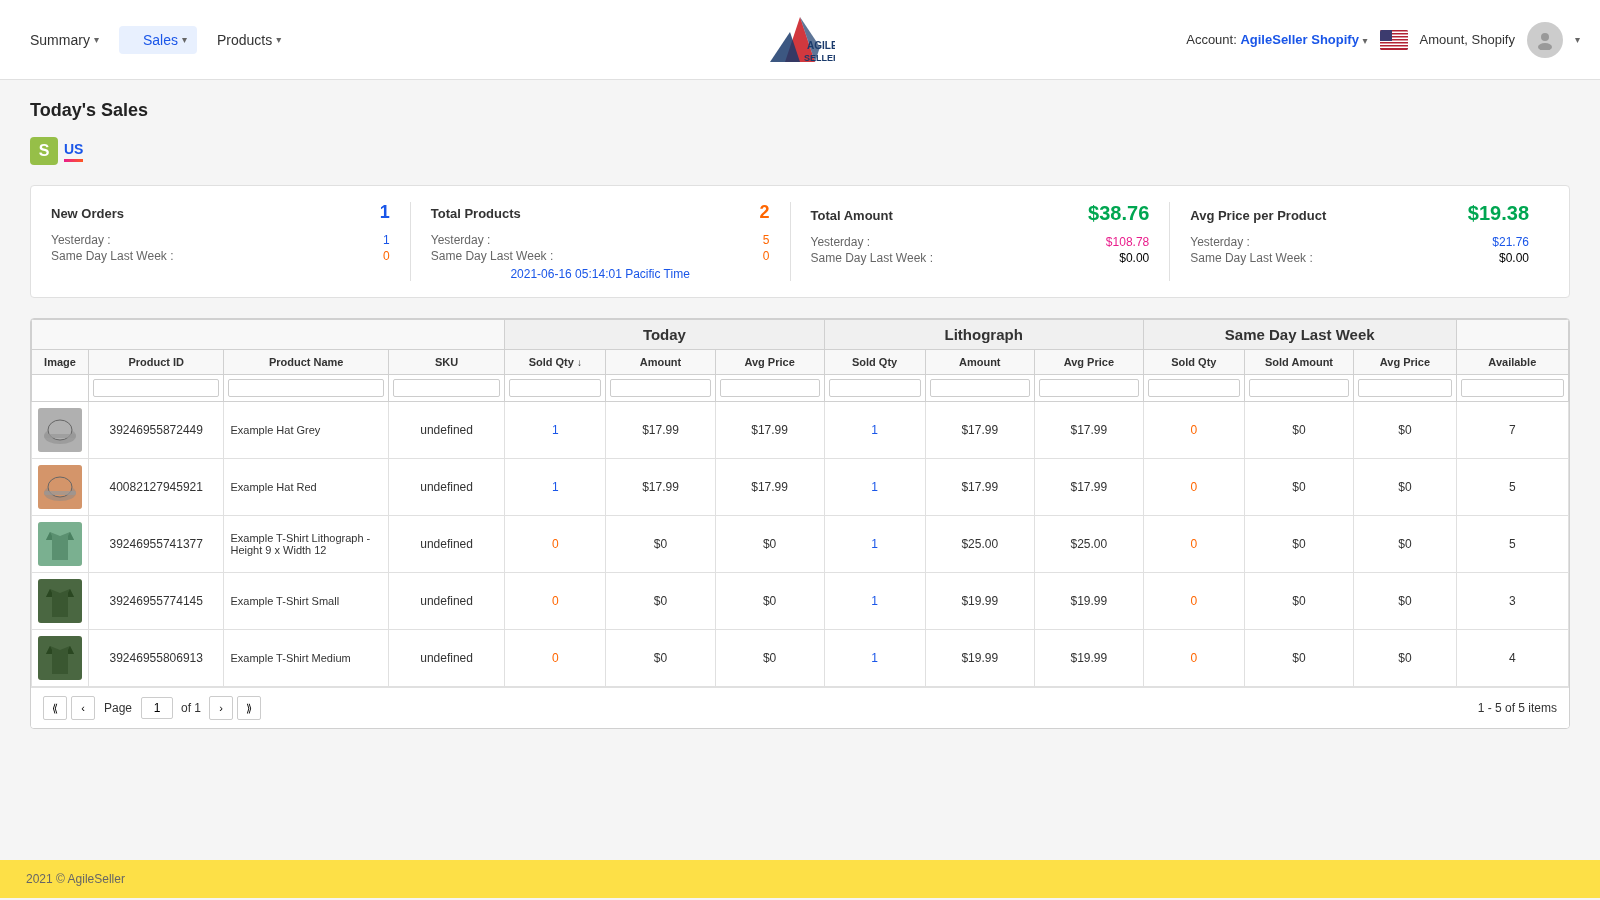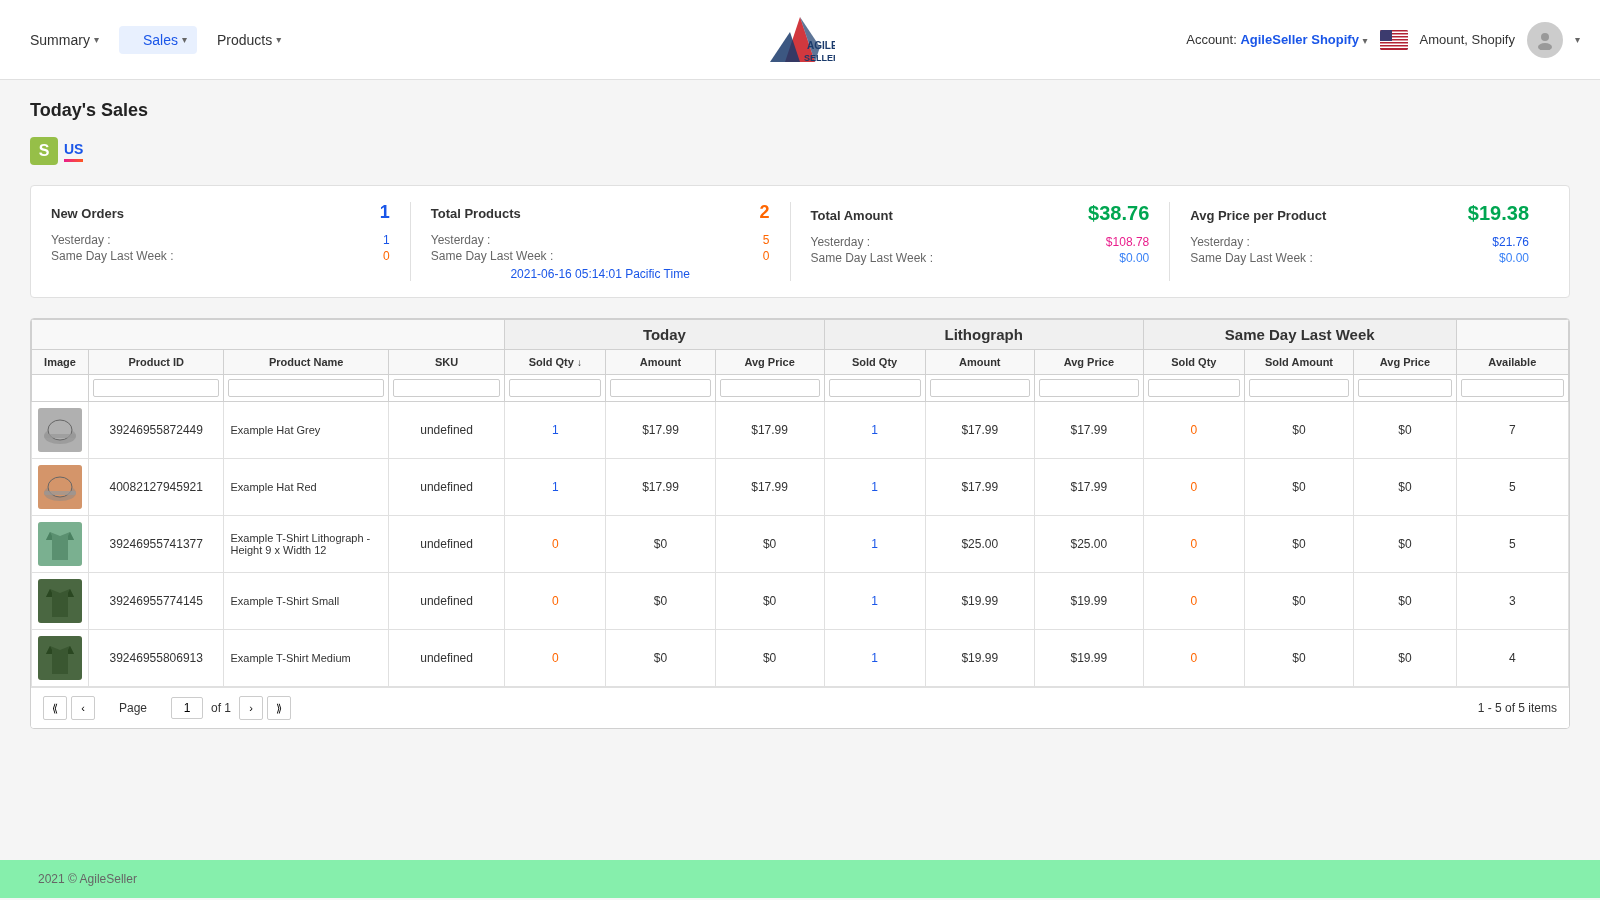--- a/index.html
+++ b/index.html
@@ -153,21 +153,21 @@
     .stat-value-green { color: #00a651; font-size: 20px; font-weight: 700; }
     .stat-sub-row {
       display: flex;
       justify-content: space-between;
       font-size: 12px;
       color: #666;
       margin-bottom: 2px;
     }
     .sub-val-pink { color: #e91e8c; }
     .sub-val-orange { color: #ff6600; }
-    .sub-val-green { color: #3b82f6; }
+    .sub-val-green { color: #000000; }
     .sub-val-blue { color: #1a56e8; }
 
     .timestamp {
       color: #1a56e8;
       font-size: 12px;
       text-align: center;
       margin-top: 4px;
     }
 
     
@@ -265,24 +265,24 @@
       width: 32px;
       height: 22px;
       border: 1px solid #ccc;
       text-align: center;
       font-size: 12px;
       border-radius: 2px;
     }
 
     
     .footer {
-      padding: 12px 38px;
+      padding: 12px 26px;
       font-size: 12px;
       color: #666;
-      background: #86efac;
+      background: #fde047;
     }
 
     .sort-arrow { font-size: 10px; }
   </style>
 </head>
 <body>
 
 <div class="header">
   <nav class="header-nav">
     <div class="nav-item">
@@ -586,21 +586,21 @@
       <td>$0</td>
       <td>4</td>
     </tr>
         </tbody>
     </table>
 
     <div class="pagination-bar">
       <div class="pagination-controls">
         <button class="page-btn">⟪</button>
         <button class="page-btn">‹</button>
-        <span style="margin: 0 20px;">Page</span>
+        <span style="margin: 0 5px;">Page</span>
         <input class="page-input" type="text" value="1" style="">
         <span style="margin: 0 4px;">of 1</span>
         <button class="page-btn">›</button>
         <button class="page-btn">⟫</button>
       </div>
       <span>1 - 5 of 5 items</span>
     </div>
   </div>
 </div>
 

